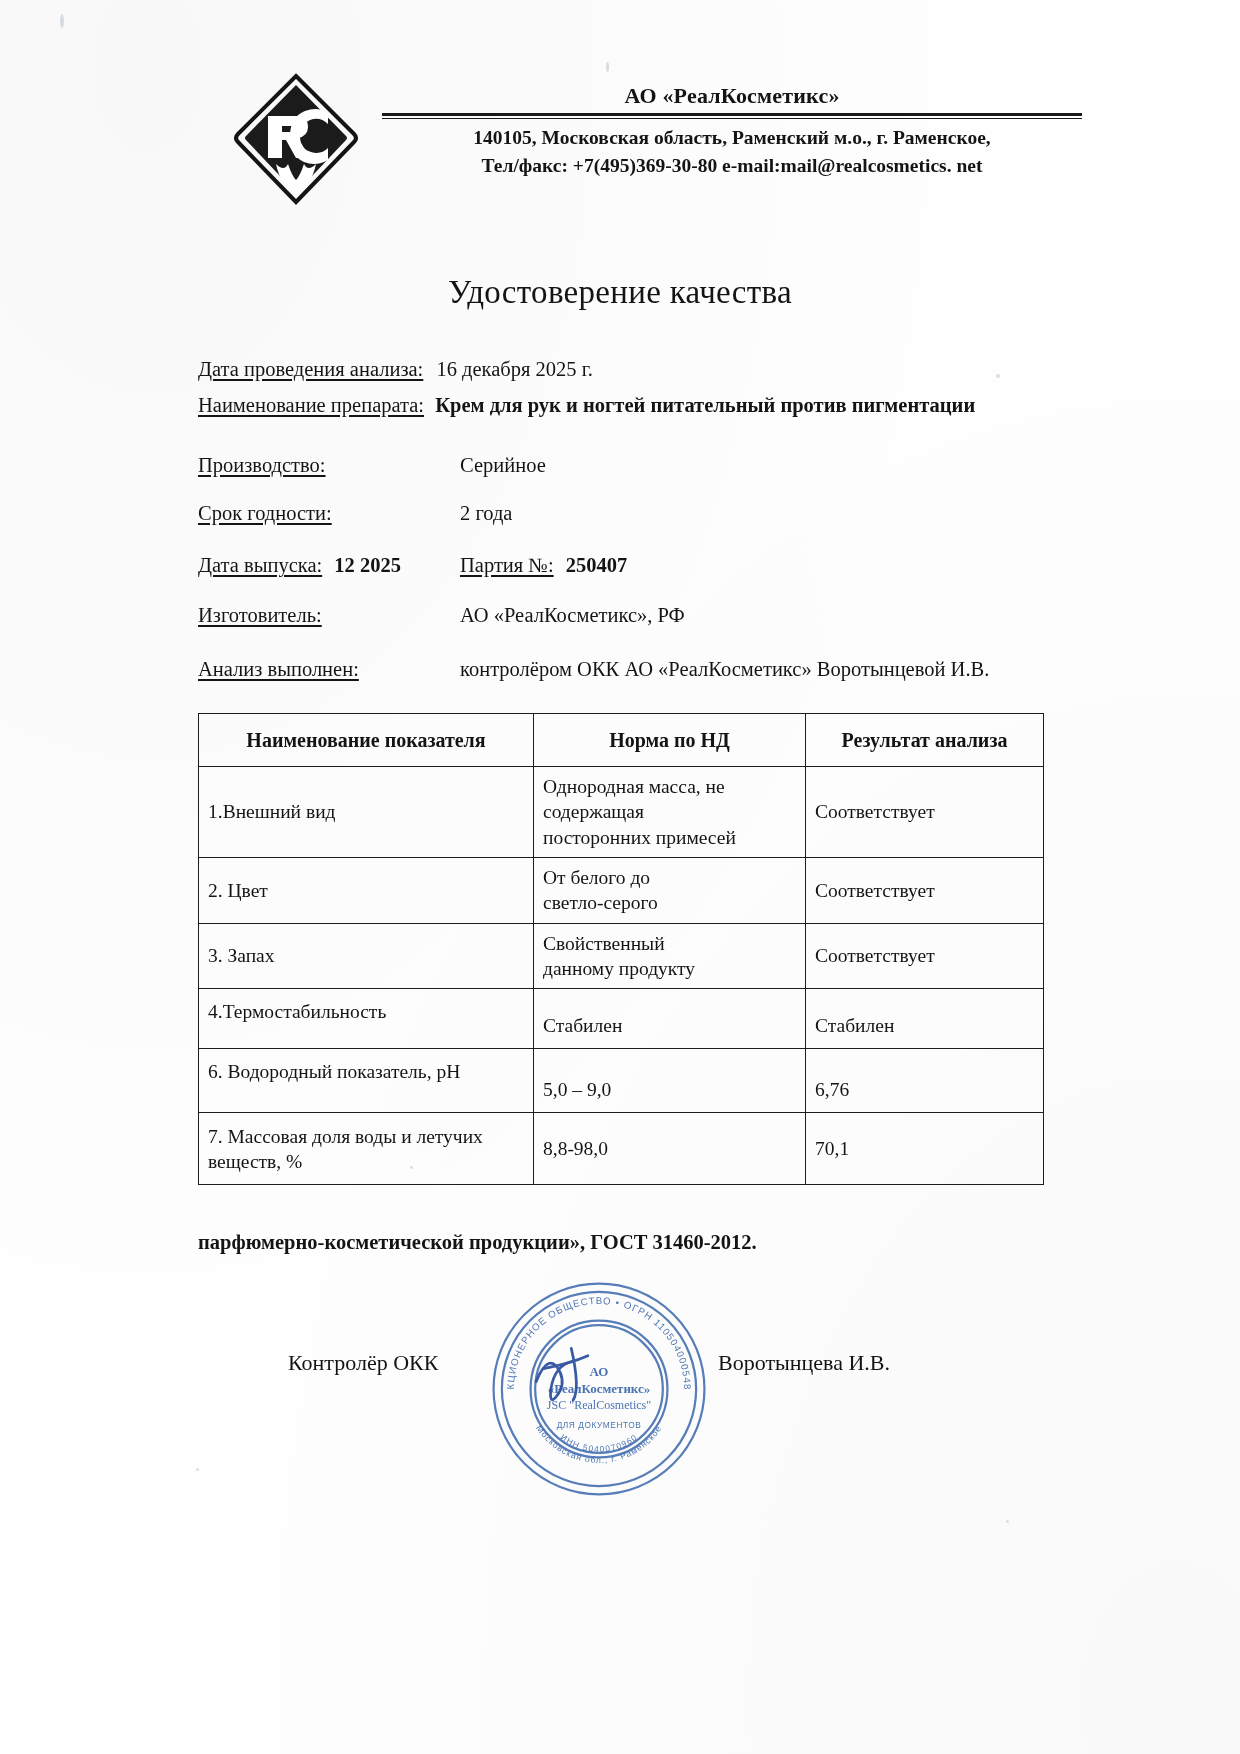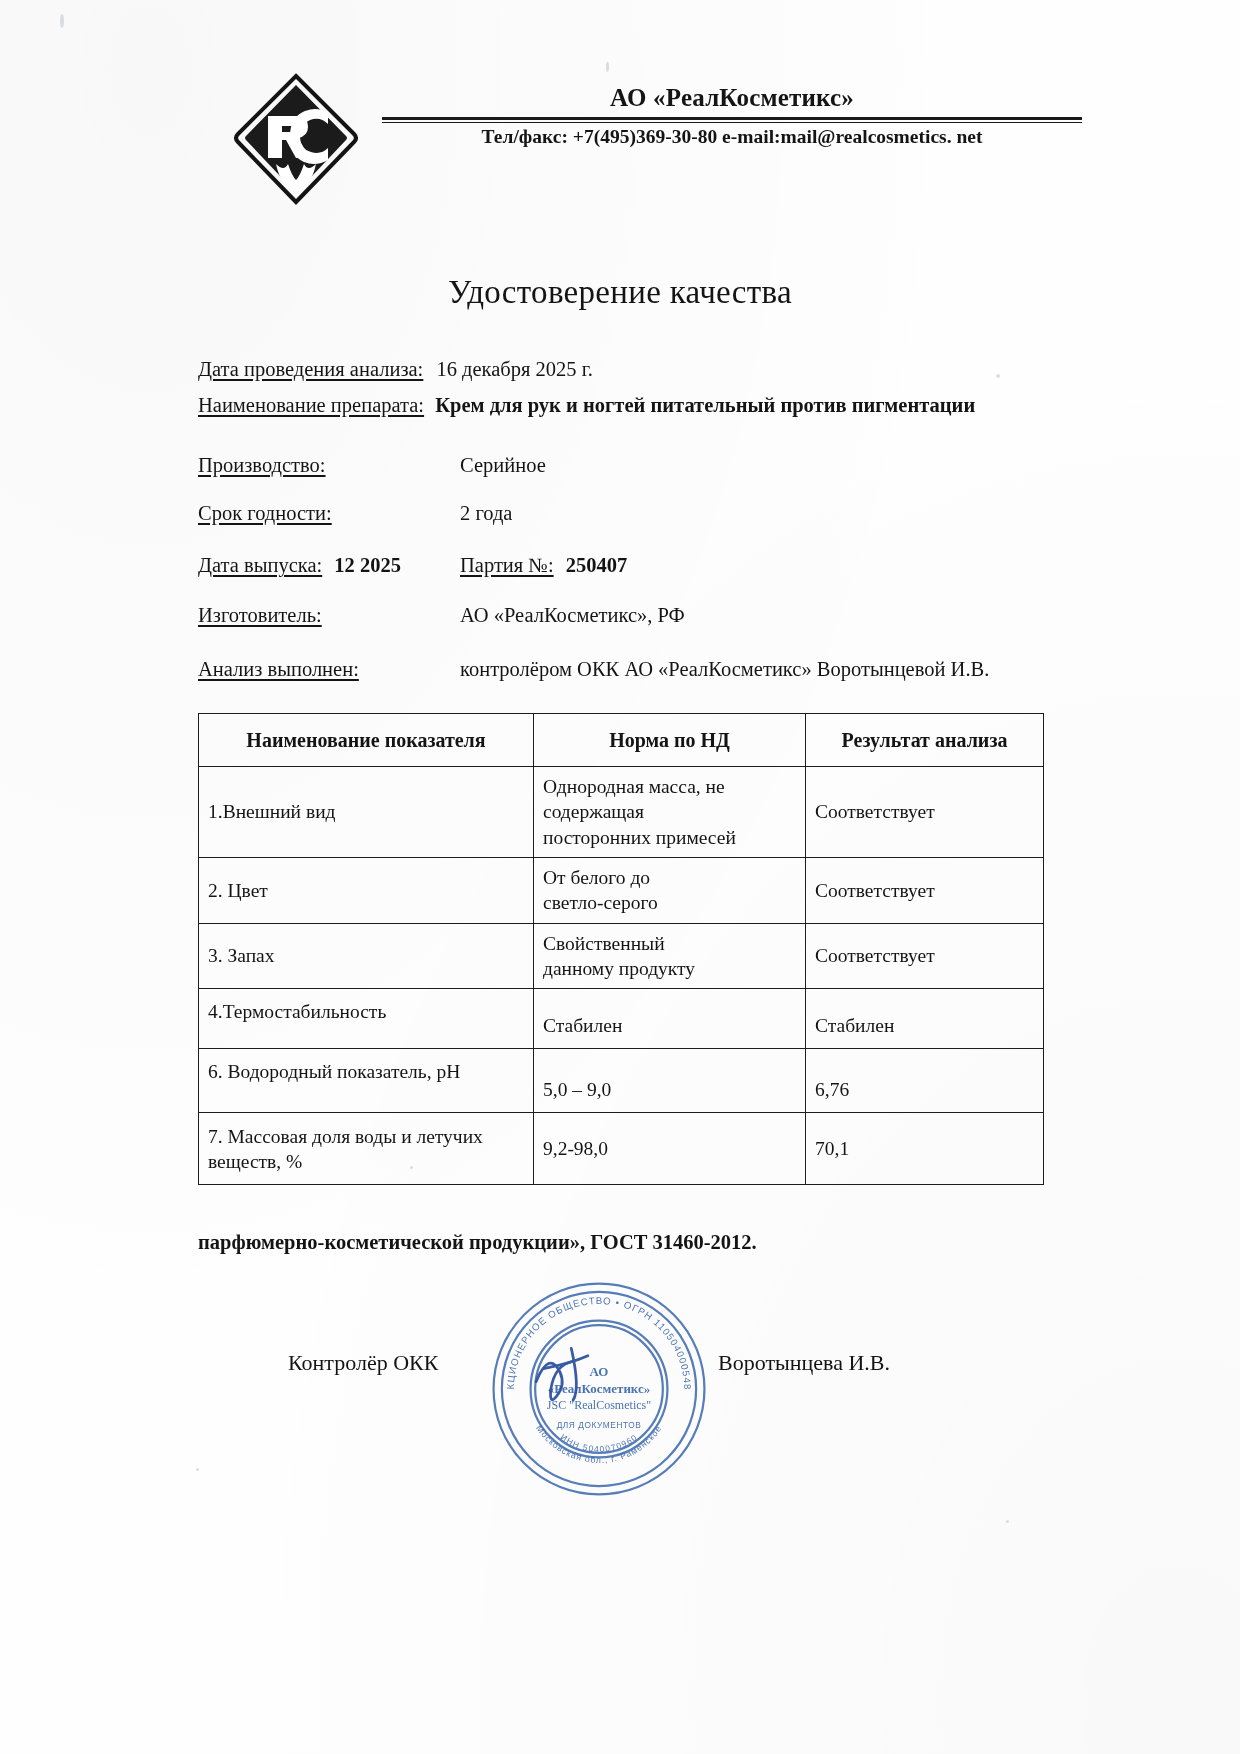--- a/index.html
+++ b/index.html
@@ -51,21 +51,21 @@
   .logo svg { display:block; width:100%; height:100%; }
 
   .company-block {
     position: absolute;
     left: 382px;
     top: 26px;
     width: 700px;
     text-align: center;
   }
   .company-name {
-    font-size: 25px;
+    font-size: 22px;
     font-weight: bold;
     letter-spacing: 0.2px;
     line-height: 1.1;
     white-space: nowrap;
   }
   .rule-wrap { margin-top: 5px; }
   .rule-thick {
     height: 3px;
     background: #1a1a1a;
   }
@@ -207,20 +207,21 @@
                    Q60 104 56 92 Q52 100 44 92 Z" fill="#ffffff"></path>
         </svg>
       </div>
 
       <div class="company-block">
         <div class="company-name">АО «РеалКосметикс»</div>
         <div class="rule-wrap">
           <div class="rule-thick"></div>
           <div class="rule-thin"></div>
         </div>
+        <div class="addr">140105, Московская область, Раменский м.о., г. Раменское,</div>
         <div class="addr" style="margin-top:0">Тел/факс: +7(495)369-30-80 e-mail:mail@realcosmetics. net</div>
       </div>
     </div>
 
     <div class="doc-title">Удостоверение качества</div>
 
     <div class="meta" style="top:341px; height:380px;">
 
       <div class="meta-row r-date">
         <span class="u">Дата проведения анализа:</span>
@@ -324,21 +325,21 @@
             <td class="c-name" style="vertical-align:top;padding-top:10px">6. Водородный показатель, рН</td>
             <td class="c-norm" style="vertical-align:bottom;padding-bottom:10px">
               <span>5,0 – 9,0</span>
             </td>
             <td class="c-res" style="vertical-align:bottom;padding-bottom:10px">6,76</td>
           </tr>
 
           <tr style="height:72px">
             <td class="c-name">7. Массовая доля воды и летучих веществ, %</td>
             <td class="c-norm">
-              <span>9,2-98,0</span>
+              <span>8,8-98,0</span>
             </td>
             <td class="c-res">70,1</td>
           </tr>
         </tbody>
       </table>
     </div>
 
     <div class="conclusion">
       <span>парфюмерно-косметической продукции», ГОСТ 31460-2012.</span>
     </div>

